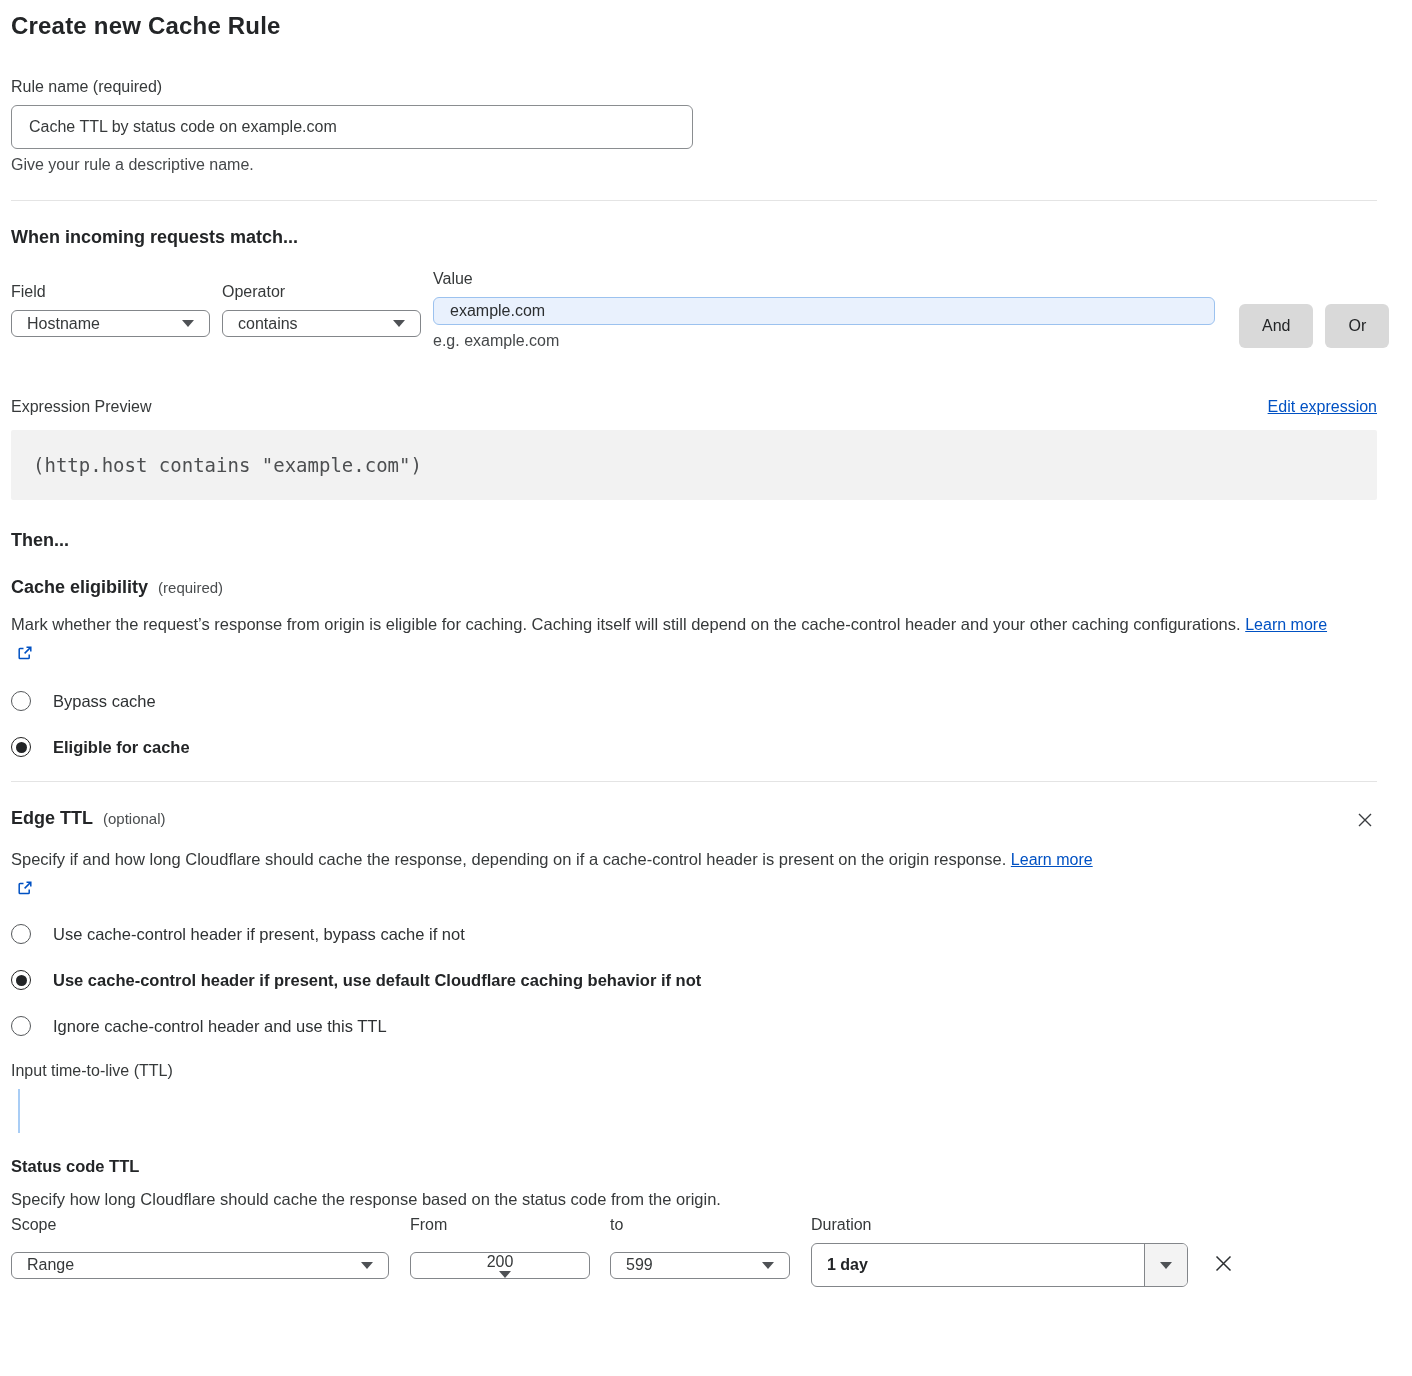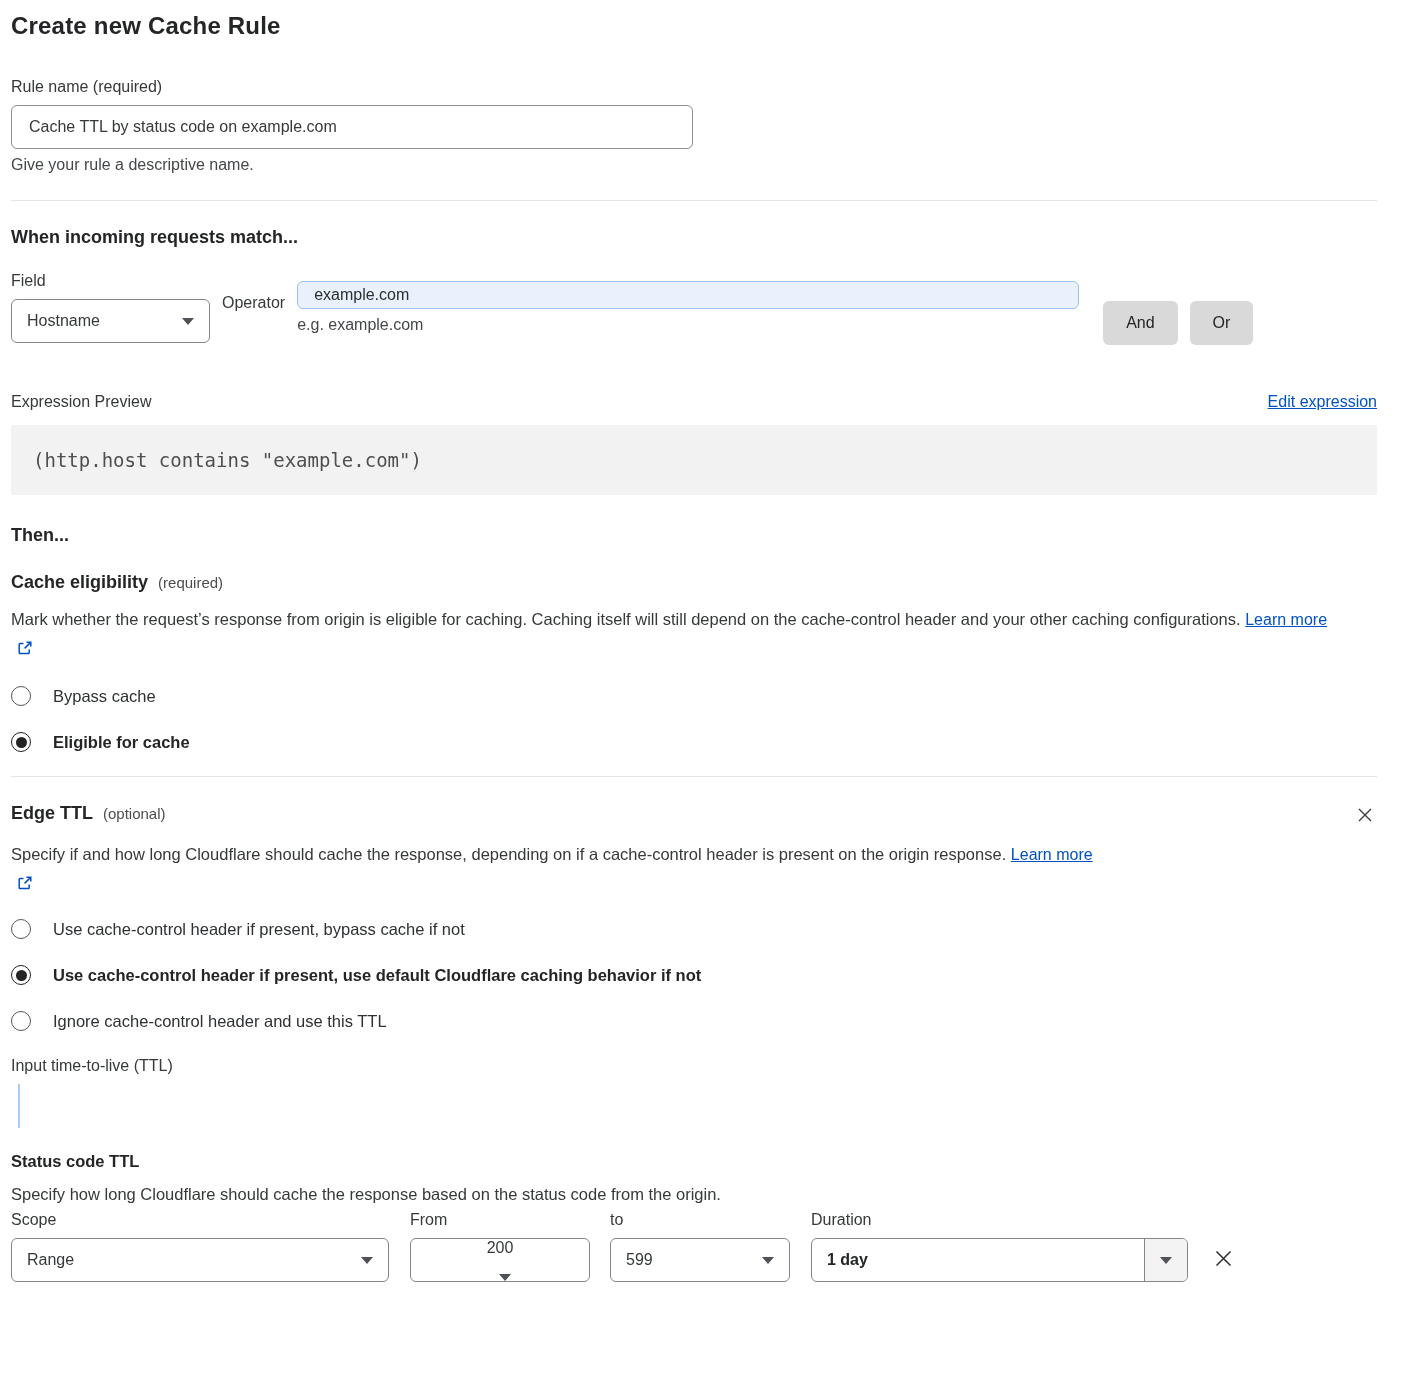--- a/index.html
+++ b/index.html
@@ -24,21 +24,21 @@
     background:#fff; outline:none; margin-top: 9px;
   }
 
   .divider { border:none; border-top: 1px solid #e4e4e4; margin-top: 26px; }
 
   h2.section { font-size: 18px; font-weight: bold; color:#232527; margin-top: 26px; }
 
   .match-row { display:flex; align-items: center; margin-top: 22px; }
   .match-col .field-label { margin-bottom: 9px; }
   .sel {
-    height: 44px; border: 1px solid #83868a; border-radius: 6px; background:#fff;
+    height: 27px; border: 1px solid #83868a; border-radius: 6px; background:#fff;
     display:flex; align-items:center; justify-content:space-between;
     padding: 0 15px; font-size: 16px; color:#36393a; cursor: pointer;
   }
   .sel-field { width: 199px; }
   .sel-op { width: 199px; margin-left: 12px; }
   .col-op { margin-left: 12px; }
   .col-value { margin-left: 12px; }
   .tri {
     width: 0; height: 0; border-left: 6px solid transparent; border-right: 6px solid transparent;
     border-top: 7px solid #4e5155; flex: none; margin-left: 10px;
@@ -140,22 +140,27 @@
 <div class="match-row">
   <div class="match-col">
     <label class="field-label">Field</label>
     <div class="sel sel-field">
       <span>Hostname</span>
       <span class="tri"></span>
     </div>
   </div>
   <div class="match-col col-op">
     <label class="field-label">Operator</label>
+    <div class="sel sel-op" style="margin-left:0;">
+      <span>contains</span>
+      <span class="tri"></span>
+    </div>
   </div>
   <div class="match-col col-value">
+    <label class="field-label" style="margin-bottom:9px;">Value</label>
     <input class="value-input" type="text" value="example.com" style="">
     <div class="helper">e.g. example.com</div>
   </div>
   <div class="andor">
     <button class="btn-gray">And</button>
     <button class="btn-gray">Or</button>
   </div>
 </div>
 
 <div class="expr-head">

